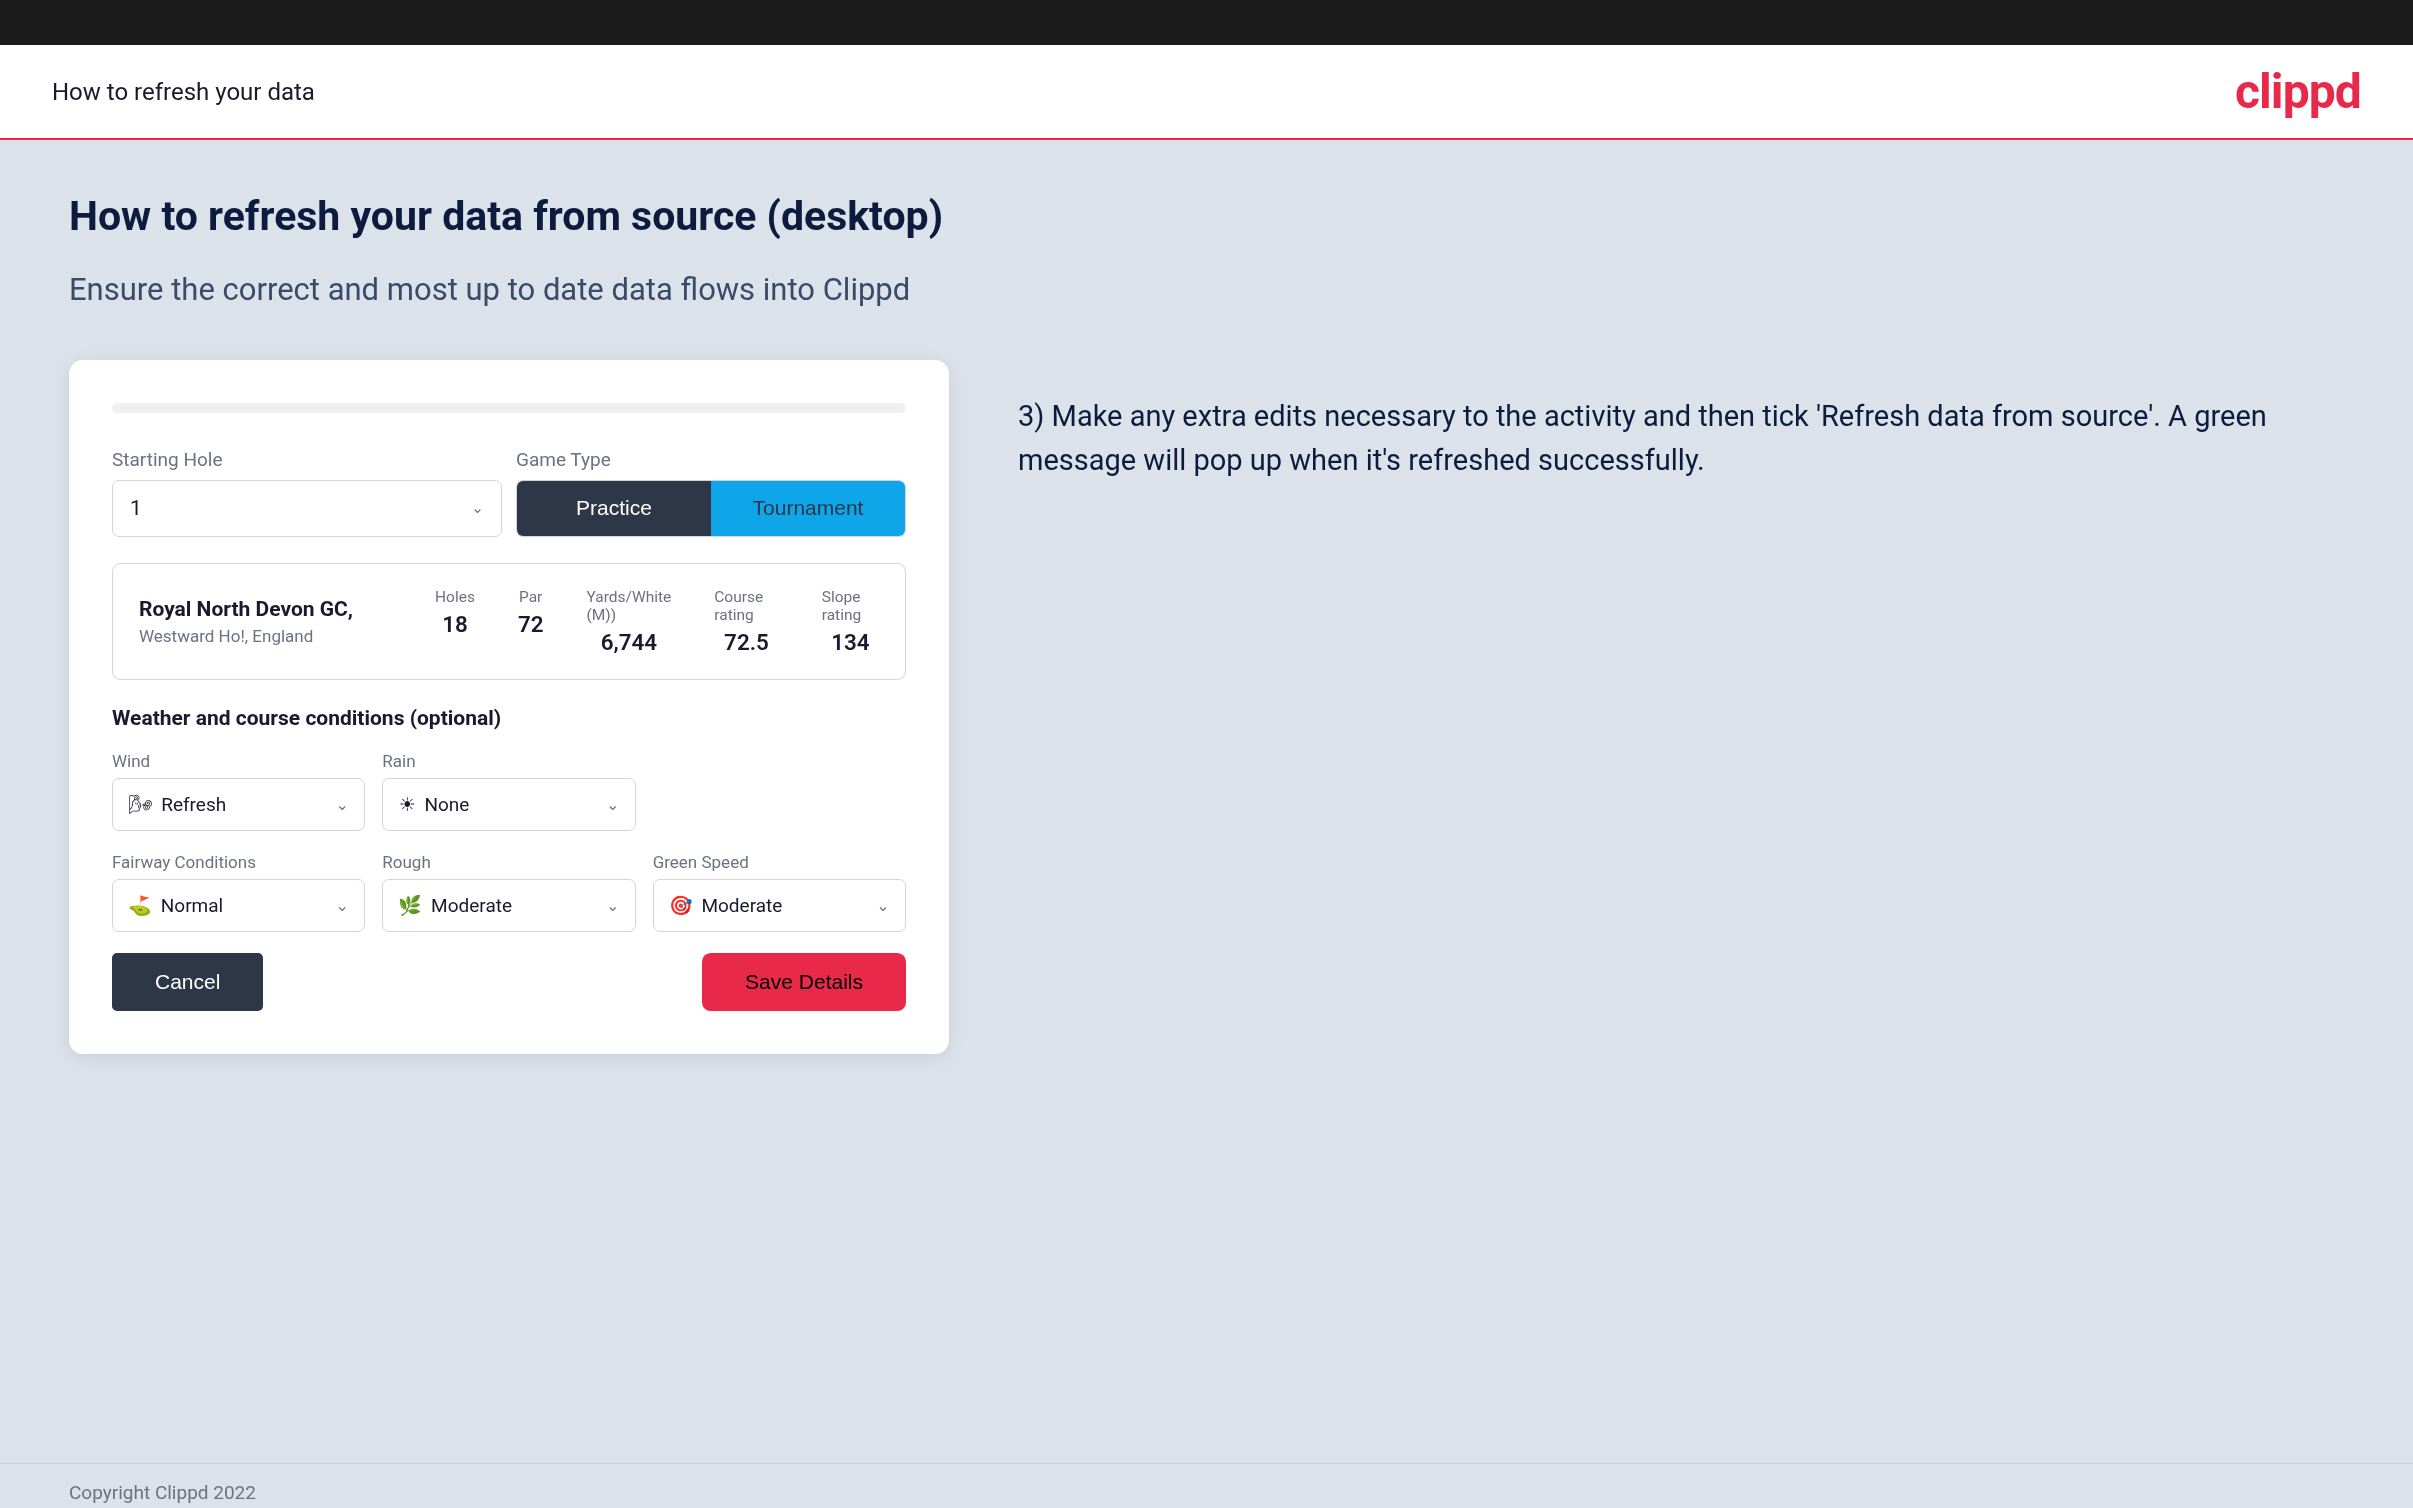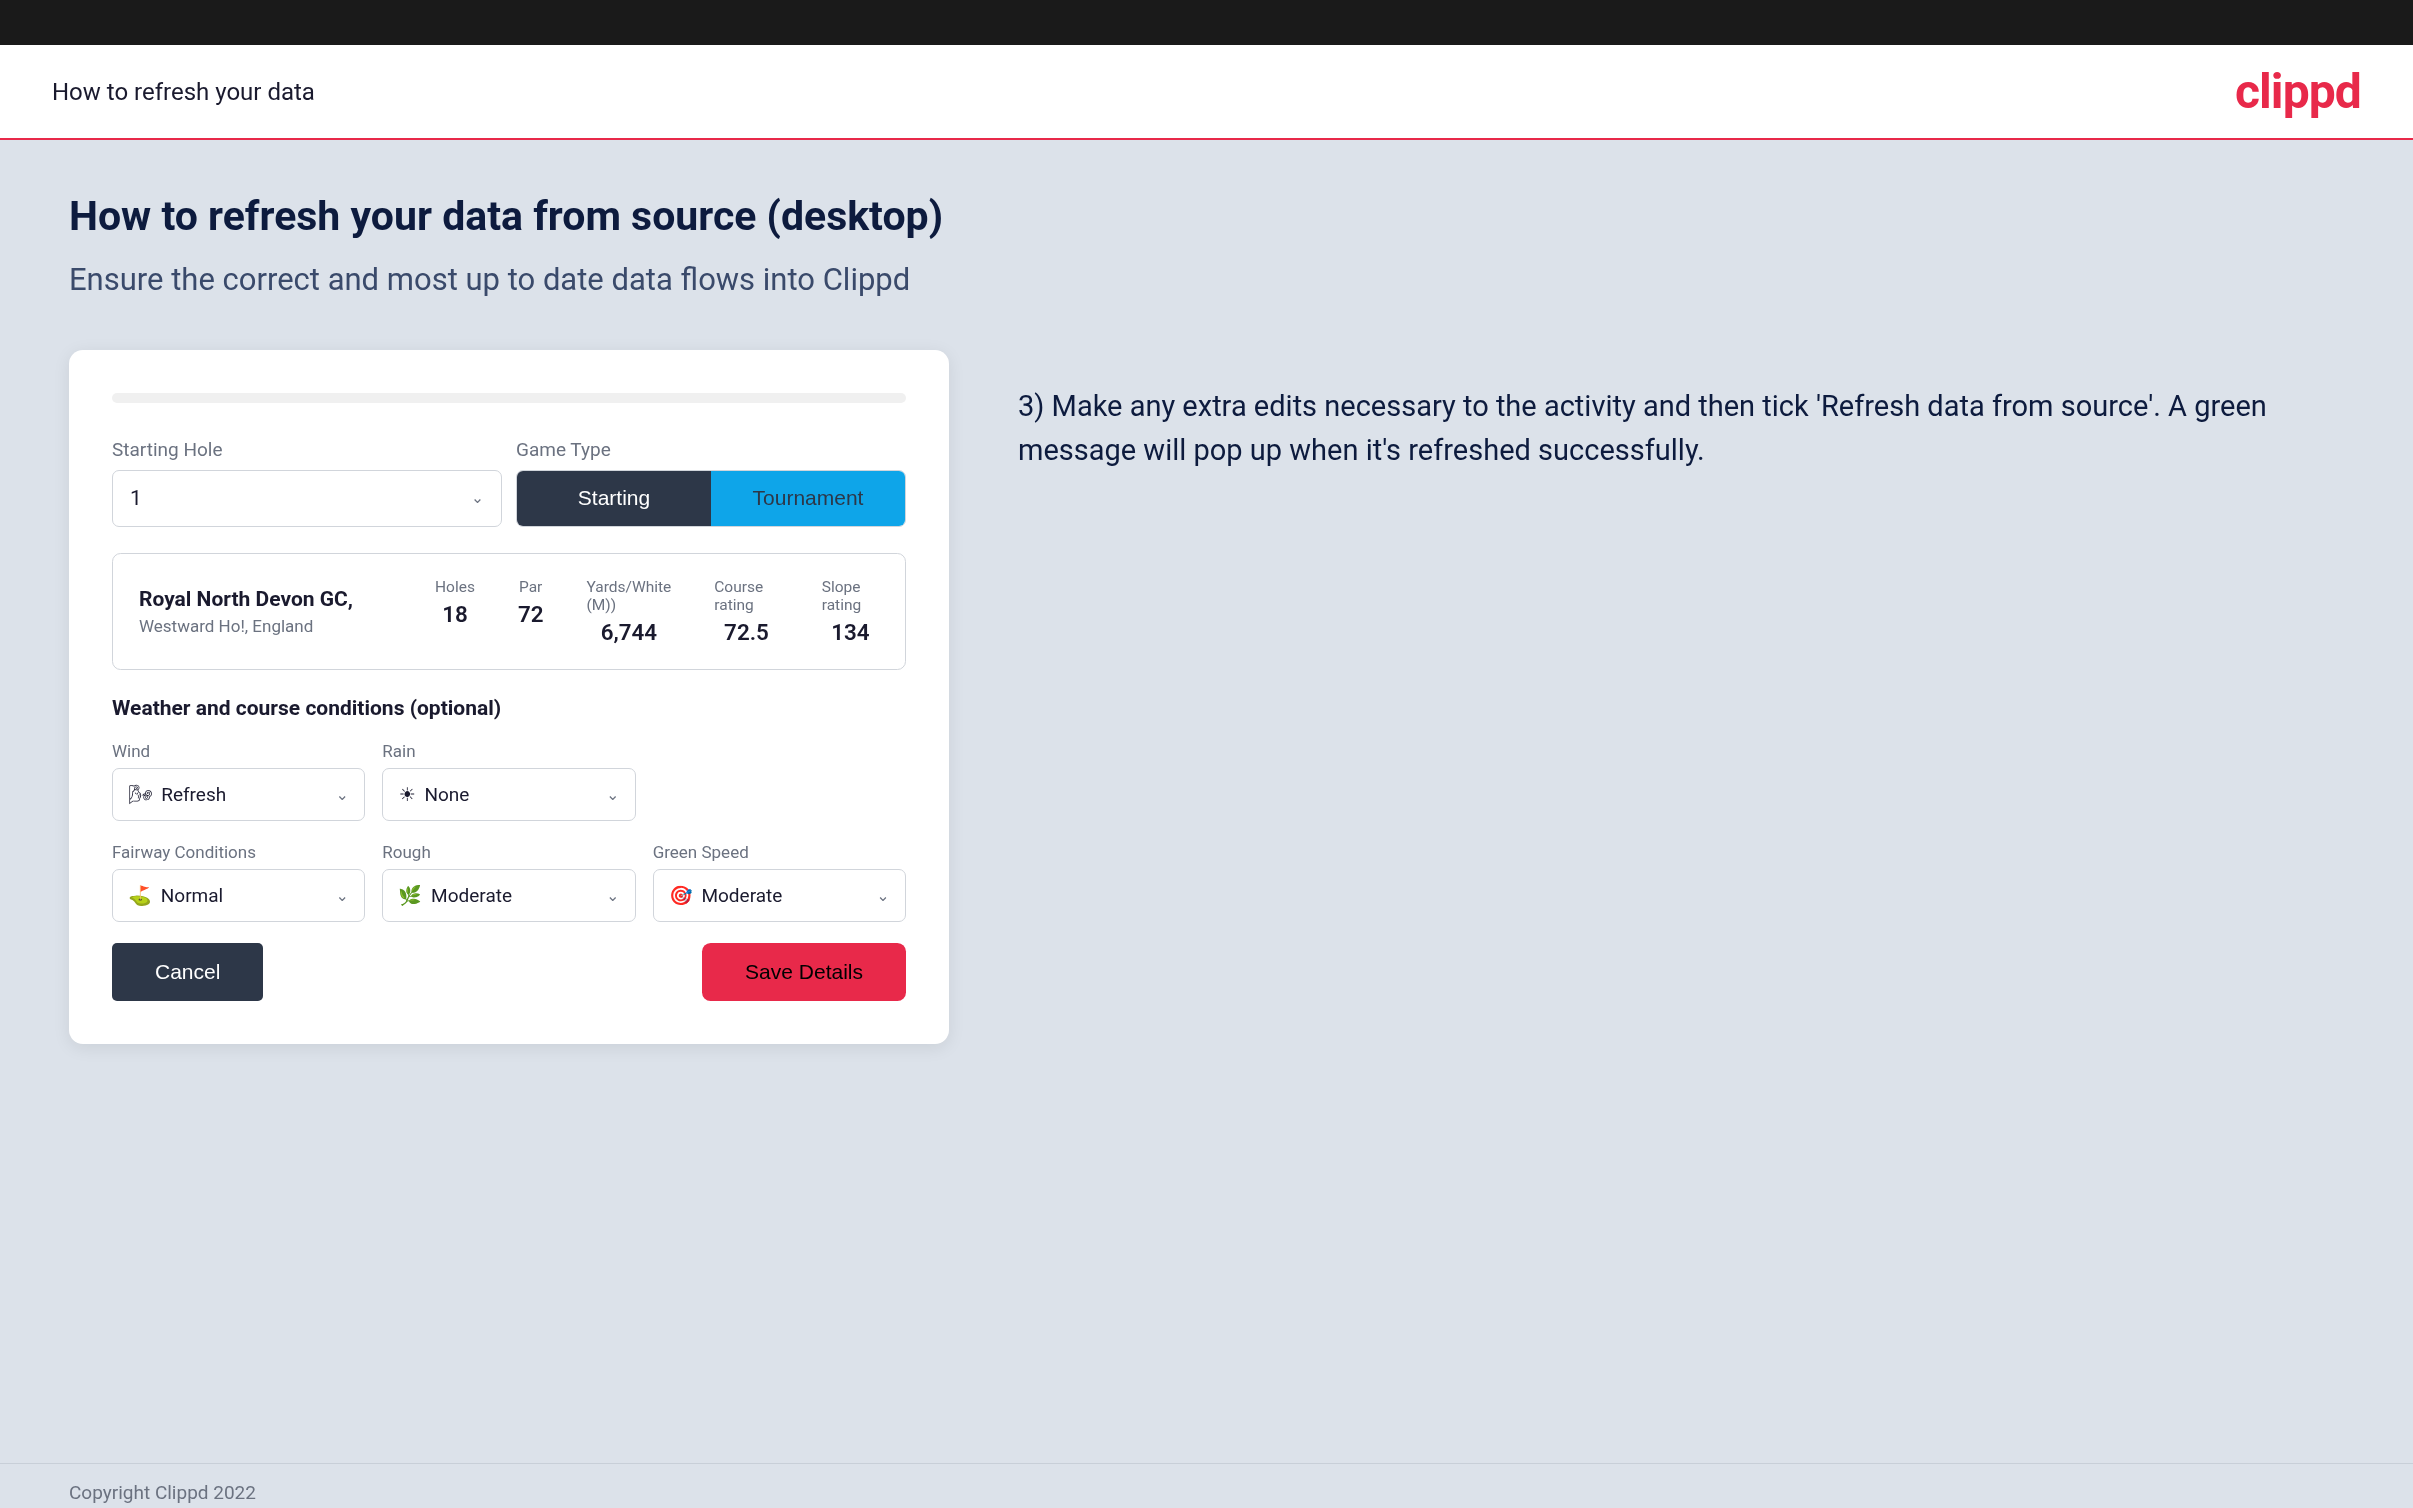--- a/index.html
+++ b/index.html
@@ -38,21 +38,21 @@
       background: #dce2ea;
       min-height: calc(1508px - 140px - 45px);
       padding: 52px 69px;
       display: flex;
       flex-direction: column;
     }
     .page-heading {
       font-size: 41px;
       font-weight: 700;
       color: #0d1b3e;
-      margin-bottom: 21px;
+      margin-bottom: 31px;
     }
     .page-subheading {
       font-size: 31px;
       color: #3a4a6b;
       margin-bottom: 52px;
       font-weight: 400;
     }
     .content-area {
       display: flex;
       gap: 69px;
@@ -297,21 +297,21 @@
         <div class="form-group">
           <span class="form-label">Starting Hole</span>
           <div class="form-select">
             <span>1</span>
             <span class="chevron">⌄</span>
           </div>
         </div>
         <div class="form-group">
           <span class="form-label">Game Type</span>
           <div class="toggle-group">
-            <button class="toggle-btn active">Starting</button>
+            <button class="toggle-btn active">Practice</button>
             <button class="toggle-btn inactive">Tournament</button>
           </div>
         </div>
       </div>
 
       <div class="course-info">
         <div class="course-name-block">
           <div class="course-name">Royal North Devon GC,</div>
           <div class="course-location">Westward Ho!, England</div>
         </div>

